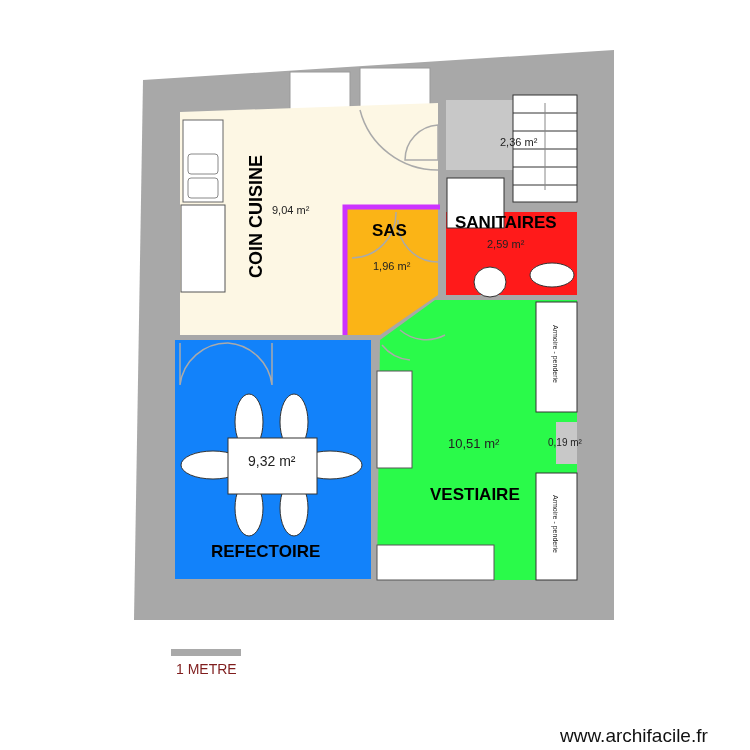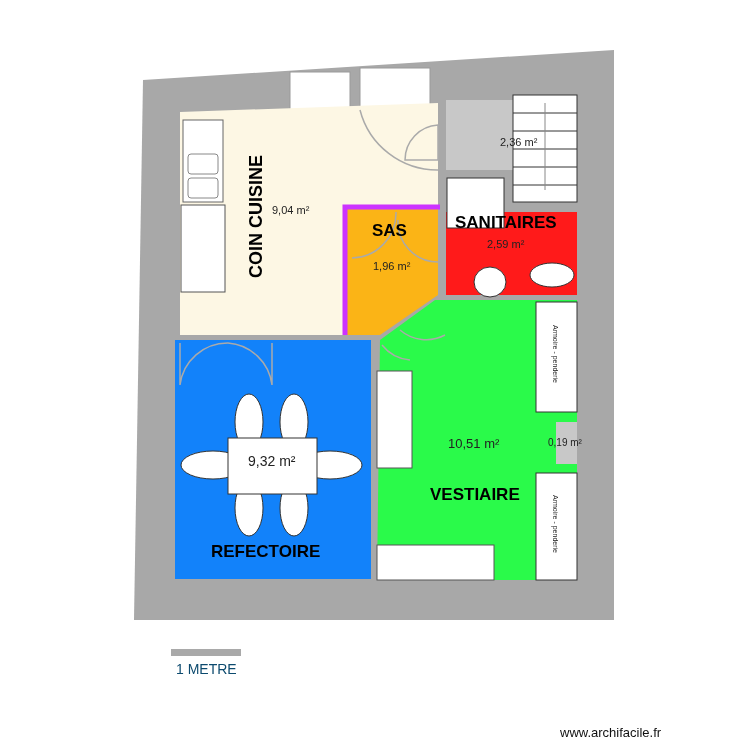--- a/index.html
+++ b/index.html
@@ -1,22 +1,22 @@
 <!DOCTYPE html>
 <html><head>
 <meta charset="utf-8">
 <style>
   html,body{margin:0;padding:0;background:#fff;}
   body{width:750px;height:750px;position:relative;overflow:hidden;font-family:"Liberation Sans",sans-serif;}
   #plan{position:absolute;left:0;top:0;width:750px;height:750px;}
   .room-label{font-weight:bold;fill:#000;font-family:"Liberation Sans",sans-serif;}
   .area{fill:#222;font-family:"Liberation Sans",sans-serif;}
   .scale{position:absolute;left:171px;top:649px;width:70px;height:7px;background:#a9a9a9;}
-  .scale-label{position:absolute;left:176px;top:661px;font-size:14px;color:#0c4a6e;}
-  .watermark{position:absolute;left:560px;top:725px;font-size:13px;color:#111;}
+  .scale-label{position:absolute;left:176px;top:661px;font-size:14px;color:#7f1d1d;}
+  .watermark{position:absolute;left:560px;top:725px;font-size:19px;color:#111;}
 </style>
 </head>
 <body>
 
 <svg id="plan" viewBox="0 0 750 750" xmlns="http://www.w3.org/2000/svg">
 
   <polygon points="143,80 614,50 614,620 134,620" fill="#a8a8a8"></polygon>
 
   <rect x="290" y="72" width="60" height="40" fill="#fff" stroke="#999"></rect>
   <rect x="360" y="68" width="70" height="40" fill="#fff" stroke="#999"></rect>

